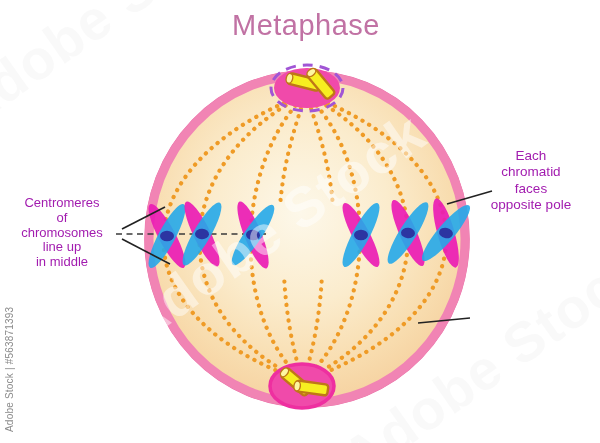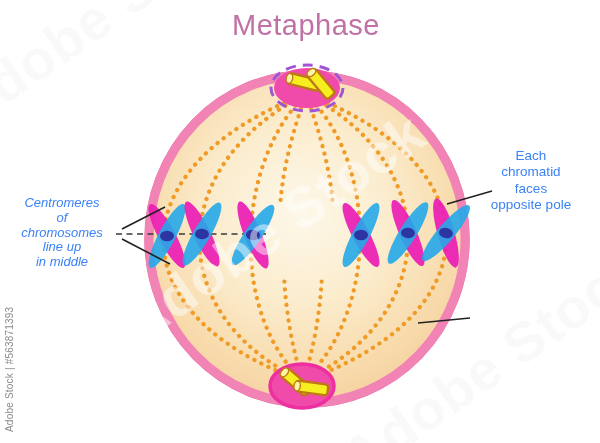--- a/index.html
+++ b/index.html
@@ -1,21 +1,21 @@
 <!DOCTYPE html>
 <html><head>
 <meta charset="utf-8">
 <style>
   html,body{margin:0;padding:0;background:#ffffff;}
   .stage{position:relative;width:600px;height:443px;background:#ffffff;overflow:hidden;
          font-family:"Liberation Sans", sans-serif;}
   .title{position:absolute;top:9px;left:0;width:612px;text-align:center;
          font-size:29px;letter-spacing:0.5px;color:#c172a4;}
-  .label{position:absolute;white-space:pre-line;text-align:center;color:#3b82f6;}
-  .label-left{left:0;top:196px;width:124px;font-size:13px;line-height:14.8px;font-style:italic;}
+  .label{position:absolute;white-space:pre-line;text-align:center;color:#a21caf;}
+  .label-left{left:0;top:196px;width:124px;font-size:13px;line-height:14.8px;}
   .label-rt{left:468px;top:148px;width:126px;font-size:13.5px;line-height:16.3px;}
   .label-rb{left:448px;top:290px;width:150px;font-size:13.5px;line-height:16px;}
   .credit{position:absolute;left:4px;top:432px;transform:rotate(-90deg);
           transform-origin:0 0;font-size:10px;color:#8b8b8b;white-space:nowrap;
           letter-spacing:0.2px;}
   svg{position:absolute;left:0;top:0;}
   .wm{font-weight:bold;font-size:56px;letter-spacing:1px;}
 </style>
 </head>
 <body>

